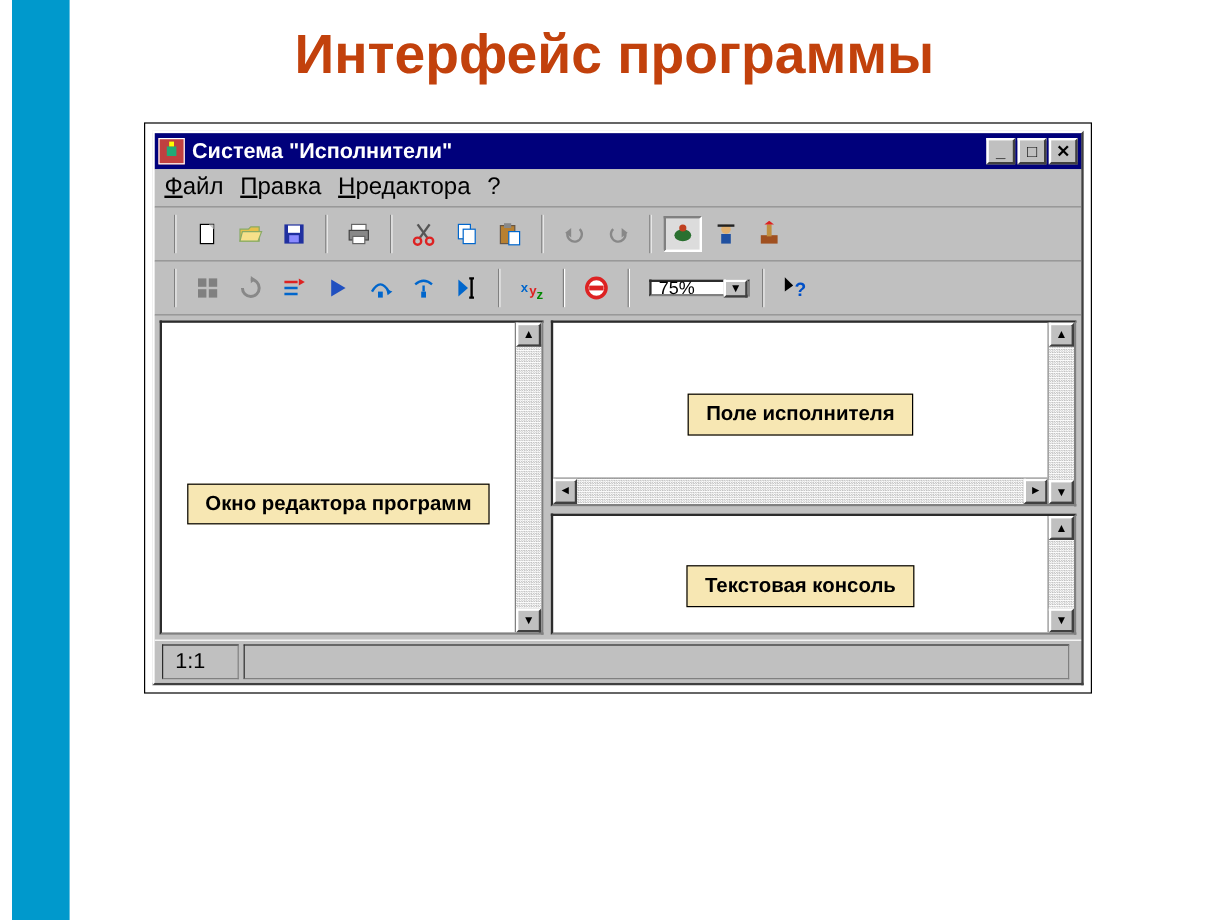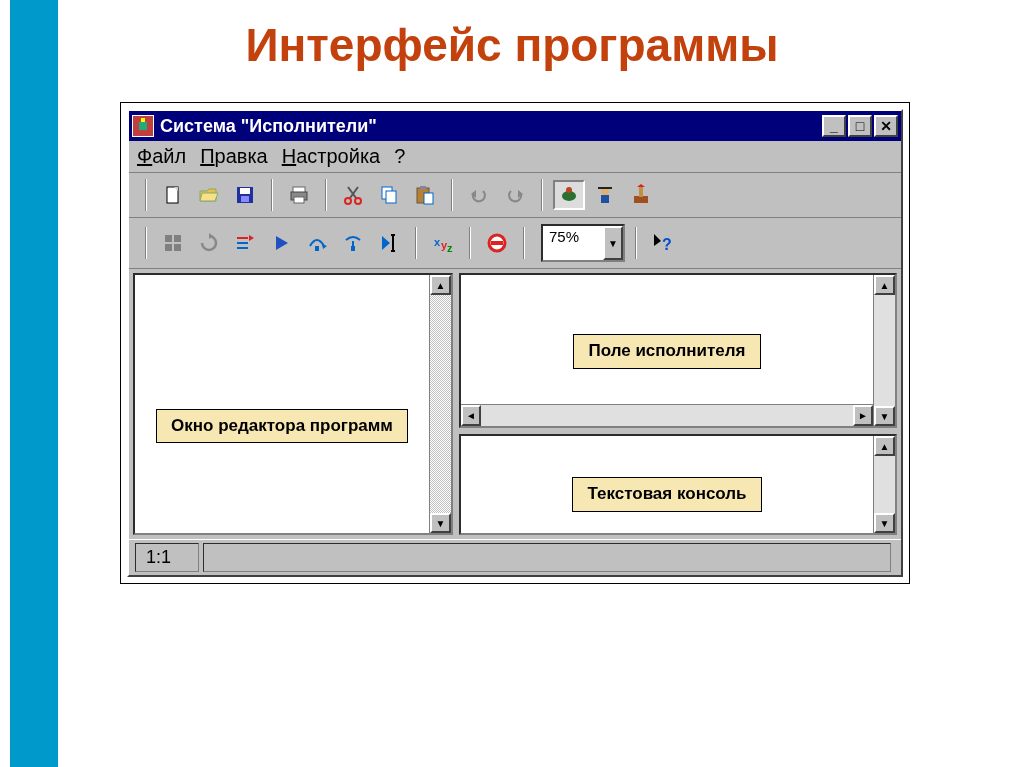--- a/index.html
+++ b/index.html
@@ -100,25 +100,26 @@
     border: 1px solid transparent;
   }
   .tbtn.pressed {
     border: 2px solid #808080;
     border-right-color: #fff;
     border-bottom-color: #fff;
     background: #dcdcdc;
   }
   .tbtn svg { width: 22px; height: 22px; }
   .zoom-select {
-    height: 38px;
+    height: 14px;
     display: inline-flex;
     border: 2px inset #808080;
     background: #fff;
     margin-left: 6px;
+    align-items: center;
   }
   .zoom-val {
     width: 60px;
     padding: 2px 6px;
     font-size: 15px;
   }
   .zoom-arrow {
     width: 20px;
     background: #c0c0c0;
     border: 2px solid #fff;
@@ -233,21 +234,21 @@
           <span>□</span>
         </span>
       <span class="win-btn">
           <span>✕</span>
         </span>
     </div>
 
     <div class="menubar">
       <span class="menu-item"><u>Ф</u><span>айл</span></span>
       <span class="menu-item"><u>П</u><span>равка</span></span>
-      <span class="menu-item"><u>Н</u><span>астройка</span></span>
+      <span class="menu-item"><u>Н</u><span>редактора</span></span>
       <span class="menu-item">?</span>
     </div>
 
     <div class="toolbar">
       <span class="tsep"></span>
       <span class="tbtn">
           <svg viewBox="0 0 22 22">
             <rect x="5" y="3" width="11" height="16" fill="#fff" stroke="#000"></rect>
             <polygon points="12,3 16,3 16,7" fill="#ccc"></polygon>
           </svg>

